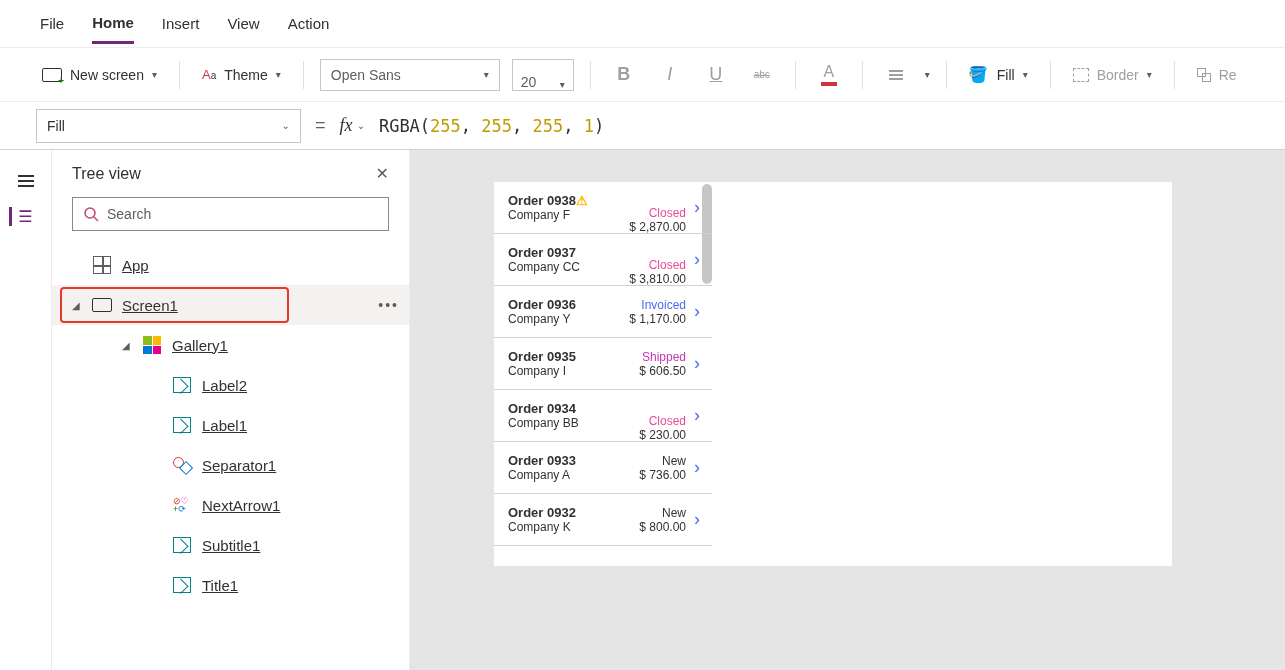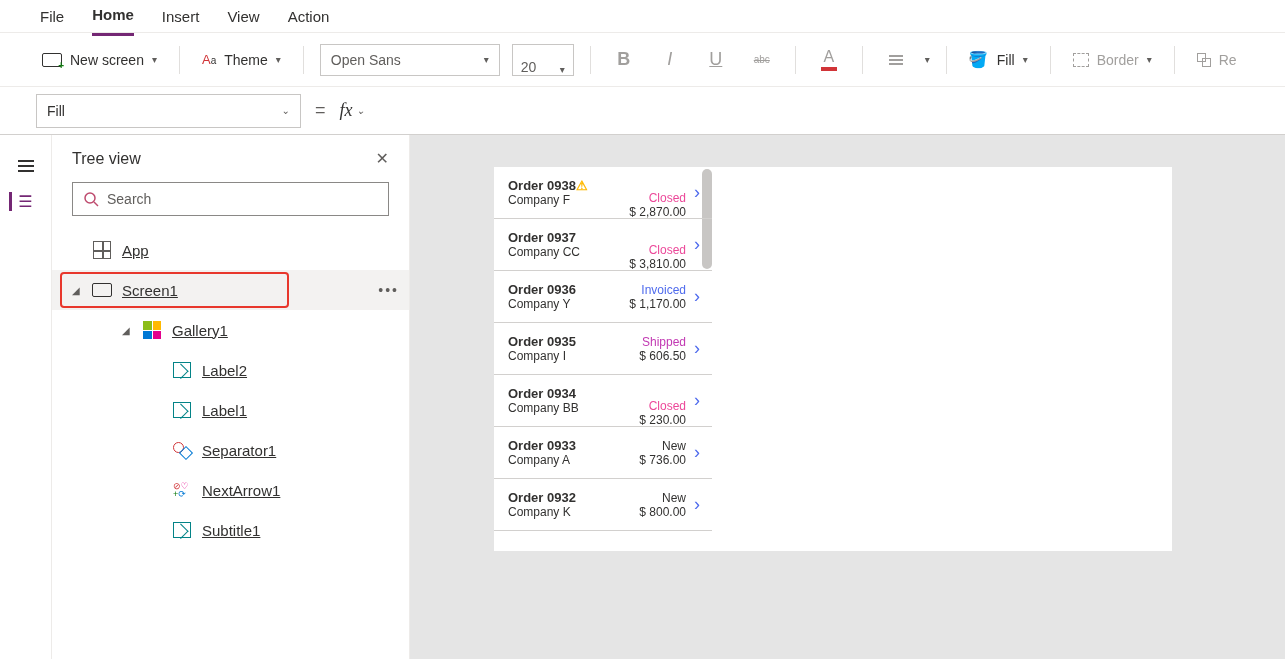--- a/index.html
+++ b/index.html
@@ -1,19 +1,19 @@
 <!DOCTYPE html>
 <html><head>
 <meta charset="utf-8">
 <style>
 * { box-sizing: border-box; margin: 0; padding: 0; }
 body { font-family: "Segoe UI", Arial, sans-serif; font-size: 14px; color: #323130; background: #fff; width: 1285px; height: 670px; overflow: hidden; }
 
 
-.tabbar { height: 33px; display: flex; align-items: center; padding-left: 40px; border-bottom: 1px solid #edebe9; gap: 28px; }
+.tabbar { height: 48px; display: flex; align-items: center; padding-left: 40px; border-bottom: 1px solid #edebe9; gap: 28px; }
 .tabbar .tab { font-size: 15px; color: #323130; cursor: pointer; padding: 10px 0; }
 .tabbar .tab.active { font-weight: 600; border-bottom: 3px solid #742774; }
 
 
 .ribbon { height: 54px; display: flex; align-items: center; padding: 0 36px; border-bottom: 1px solid #edebe9; gap: 12px; }
 .r-btn { display: flex; align-items: center; gap: 8px; padding: 4px 6px; cursor: pointer; color: #323130; }
 .r-sep { width: 1px; height: 28px; background: #e1dfdd; margin: 0 4px; }
 .chev { font-size: 10px; color: #605e5c; }
 .font-dd { border: 1px solid #c8c6c4; height: 32px; width: 180px; display: flex; align-items: center; justify-content: space-between; padding: 0 10px; color: #605e5c; }
 .size-dd { border: 1px solid #c8c6c4; height: 32px; width: 62px; display: flex; align-items: flex-end; justify-content: space-between; padding: 0 8px; color: #605e5c; }
@@ -178,20 +178,23 @@
 <div class="formula-bar">
   <div class="prop-dd">
     <span>Fill</span>
     <span class="chev">⌄</span>
   </div>
   <div class="eq">=</div>
   <div class="fx">
       <span>fx</span>
       <span class="chev">⌄</span>
     </div>
+  <div class="formula">
+    <span class="fn">RGBA</span><span class="p">(</span><span class="n">255</span><span class="c">, </span><span class="n">255</span><span class="c">, </span><span class="n">255</span><span class="c">, </span><span class="n">1</span><span class="p">)</span>
+  </div>
 </div>
 
 <div class="main">
   <div class="railcol">
     <div class="burger"><span class="burger-lines">
           <span></span>
           <span></span>
           <span></span>
         </span></div>
     <div class="layers">☰</div>
@@ -274,20 +277,27 @@
             </span>
      <span class="lbl">NextArrow1</span>
    </div>
           <div class="tree-row ind3">
      <span class="exp"></span>
             <span class="tic">
               <span class="ic-label"></span>
             </span>
      <span class="lbl">Subtitle1</span>
    </div>
+          <div class="tree-row ind3">
+     <span class="exp"></span>
+            <span class="tic">
+              <span class="ic-label"></span>
+            </span>
+     <span class="lbl">Title1</span>
+   </div>
         </div>
     </div>
   </div>
 
   <div class="canvas">
     <div class="phone">
       <div class="gallery">
         <div class="scrollbar"></div>
         <div id="order-rows">
             <div class="grow">

